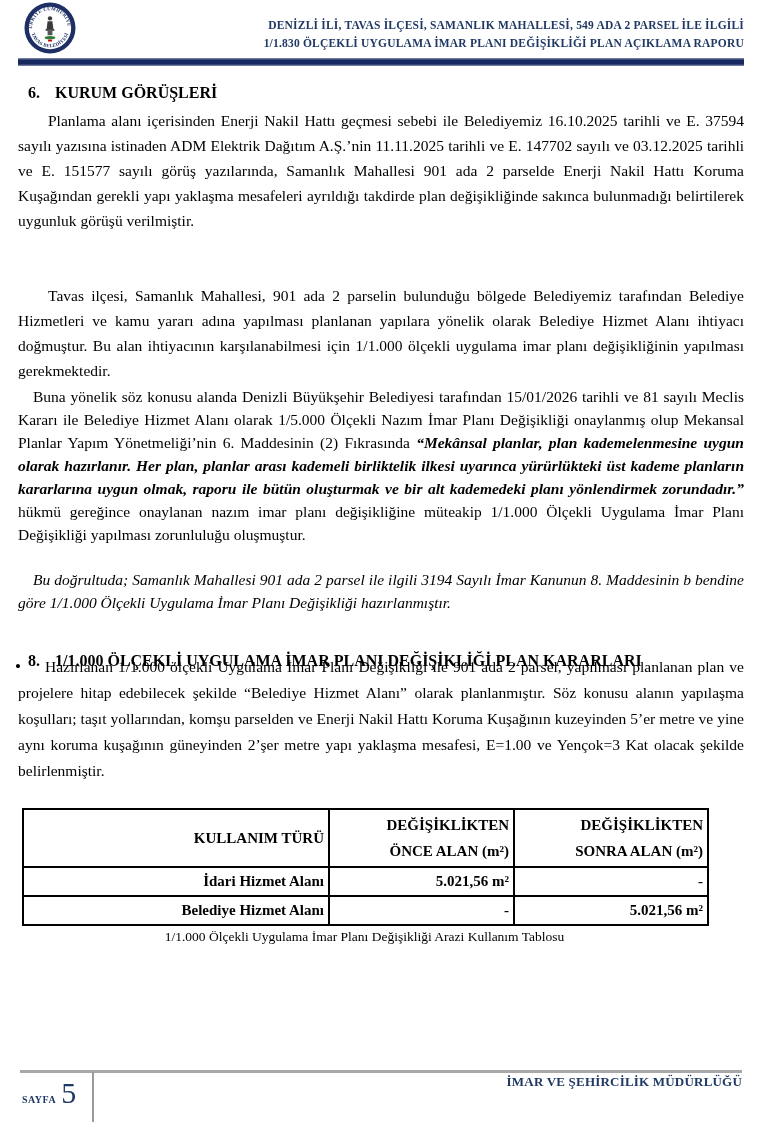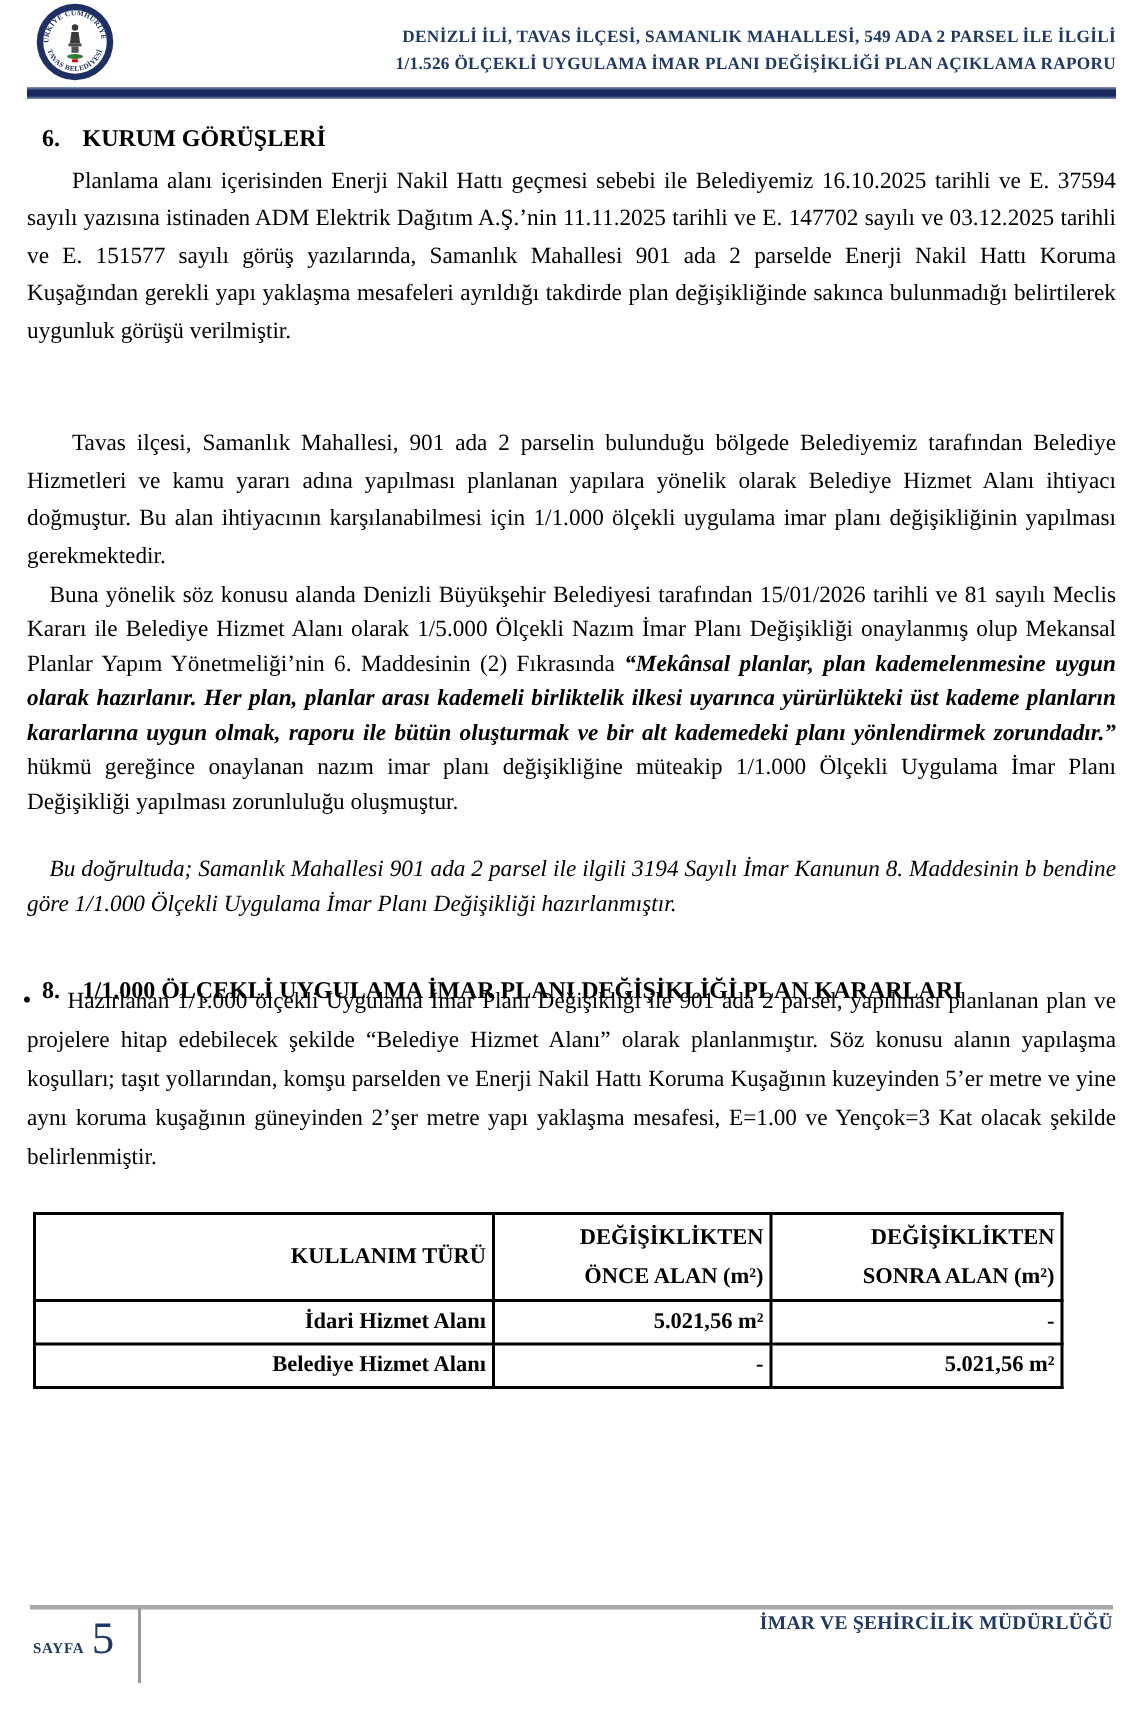--- a/index.html
+++ b/index.html
@@ -104,21 +104,21 @@
         <rect x="45" y="56" width="18" height="4" fill="#4a4a4a"></rect>
         <rect x="49" y="60" width="10" height="9" fill="#555"></rect>
       </g>
       <ellipse cx="54" cy="74" rx="11" ry="3.5" fill="#2e7d32"></ellipse>
       <rect x="50" y="78" width="8" height="4" fill="#c00000"></rect>
     </svg>
   </div>
 
   <div class="header-titles">
     <div>DENİZLİ İLİ, TAVAS İLÇESİ, SAMANLIK MAHALLESİ, 549 ADA 2 PARSEL İLE İLGİLİ</div>
-    <div>1/1.526 ÖLÇEKLİ UYGULAMA İMAR PLANI DEĞİŞİKLİĞİ PLAN AÇIKLAMA RAPORU</div>
+    <div>1/1.830 ÖLÇEKLİ UYGULAMA İMAR PLANI DEĞİŞİKLİĞİ PLAN AÇIKLAMA RAPORU</div>
   </div>
 
   <div class="header-rule"></div>
 
   <h2 class="sec" style="top:84px;">
     <span class="num">6.</span><span>KURUM GÖRÜŞLERİ</span>
   </h2>
   <p class="tblock lh25 ind-lg" style="top:108px;">Planlama alanı içerisinden Enerji Nakil Hattı geçmesi sebebi ile Belediyemiz 16.10.2025 tarihli ve E. 37594 sayılı yazısına istinaden ADM Elektrik Dağıtım A.Ş.’nin 11.11.2025 tarihli ve E. 147702 sayılı ve 03.12.2025 tarihli ve E. 151577 sayılı görüş yazılarında, Samanlık Mahallesi 901 ada 2 parselde Enerji Nakil Hattı Koruma Kuşağından gerekli yapı yaklaşma mesafeleri ayrıldığı takdirde plan değişikliğinde sakınca bulunmadığı belirtilerek uygunluk görüşü verilmiştir.</p>
 
   <p class="tblock lh25 ind-lg" style="top:283px;">Tavas ilçesi, Samanlık Mahallesi, 901 ada 2 parselin bulunduğu bölgede Belediyemiz tarafından Belediye Hizmetleri ve kamu yararı adına yapılması planlanan yapılara yönelik olarak Belediye Hizmet Alanı ihtiyacı doğmuştur. Bu alan ihtiyacının karşılanabilmesi için 1/1.000 ölçekli uygulama imar planı değişikliğinin yapılması gerekmektedir.</p>
@@ -150,20 +150,21 @@
         <td>5.021,56 m²</td>
         <td>-</td>
       </tr>
       <tr class="drow">
         <td>Belediye Hizmet Alanı</td>
         <td>-</td>
         <td>5.021,56 m²</td>
       </tr>
     </tbody>
   </table>
+  <div class="tcaption">1/1.000 Ölçekli Uygulama İmar Planı Değişikliği Arazi Kullanım Tablosu</div>
 
   <div class="footer-rule"></div>
   <div class="footer-vline"></div>
   <div class="page-num">
     <span class="lbl">SAYFA</span>
     <span class="num">5</span>
   </div>
   <div class="dept">İMAR VE ŞEHİRCİLİK MÜDÜRLÜĞÜ</div>
 
 </div>

